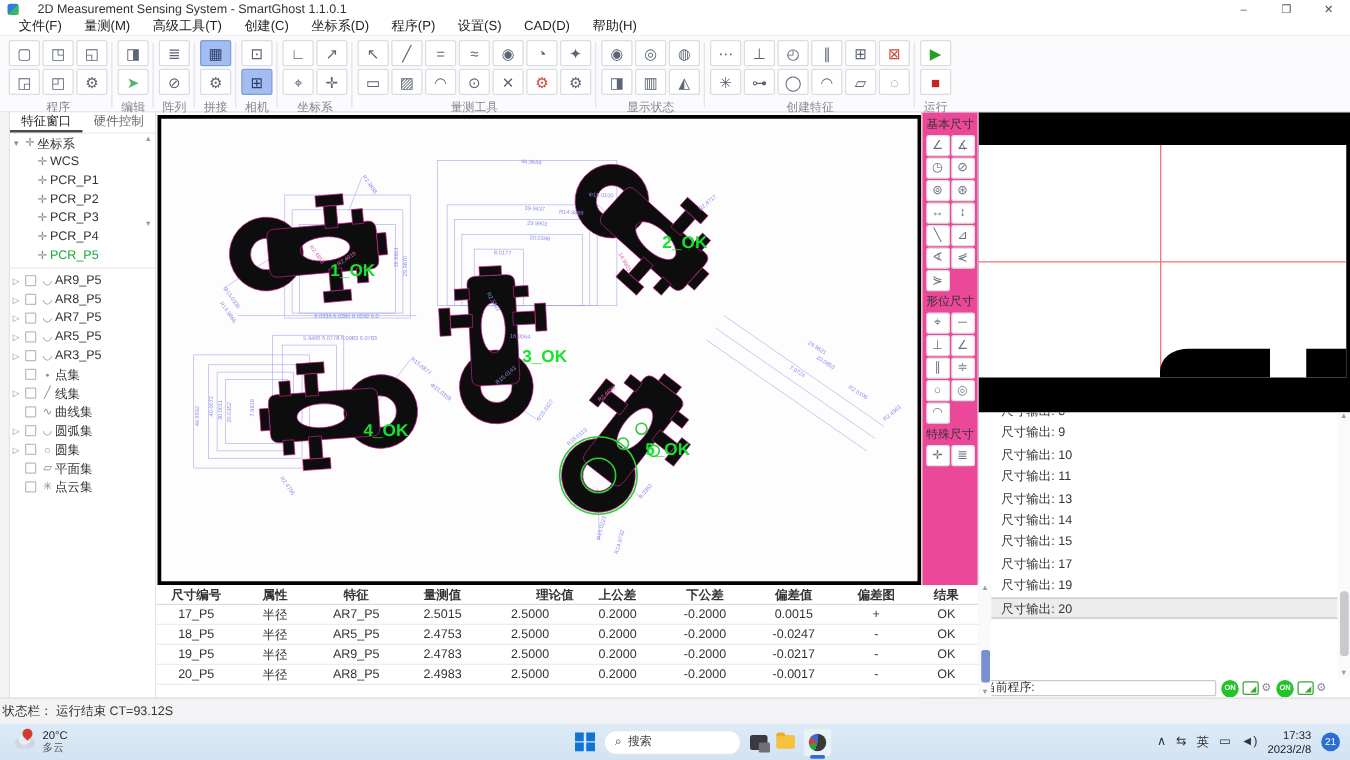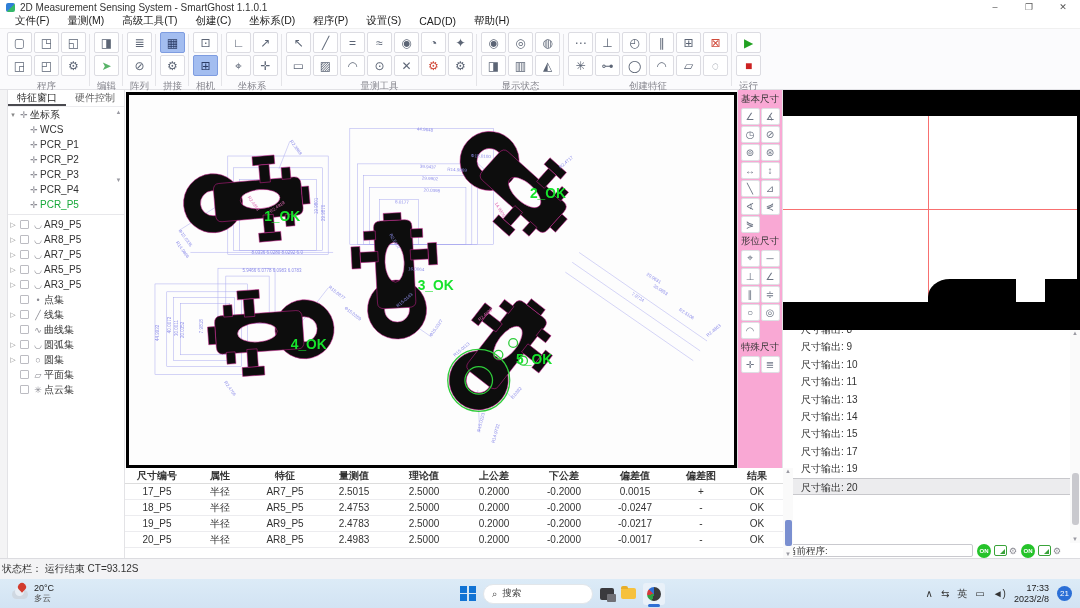--- a/index.html
+++ b/index.html
@@ -4,21 +4,21 @@
 <style>
   * { margin:0; padding:0; box-sizing:border-box; }
   html,body { width:1080px; height:608px; overflow:hidden; background:#fff;
     font-family:"Liberation Sans","DejaVu Sans",sans-serif; }
   #app { position:relative; width:1080px; height:608px; background:#fff; font-size:11px; color:#222; }
 
   
   .titlebar { position:absolute; left:0; top:0; width:1080px; height:14px; background:#fff; display:flex; align-items:center; }
   .appicon { width:9px; height:9px; margin:0 5px 0 6px; border-radius:2px;
     background:linear-gradient(135deg,#2f7fd6 50%,#35b86a 50%); }
-  .title-text { font-size:10px; color:#333; }
+  .title-text { font-size:10px; color:#333;margin-left:10px; }
   .wincontrols { position:absolute; right:0; top:0; height:14px; display:flex; }
   .winbtn { width:34px; height:14px; display:flex; align-items:center; justify-content:center; font-size:9px; color:#555; }
 
   
   .menubar { position:absolute; left:0; top:14px; width:1080px; height:15px; background:#fff; display:flex; align-items:center; padding-left:6px; border-bottom:1px solid #f0f0f0;}
   .menu-item { padding:0 9px; font-size:10.5px; color:#222; }
 
   
   .toolbar { position:absolute; left:0; top:29px; width:1080px; height:61px; background:#fbfbfd; border-bottom:1px solid #e2e2e6; display:flex; align-items:flex-start; padding:2px 0 0 3px; }
   .tb-group { display:flex; flex-direction:column; align-items:center; padding:0 3px; position:relative; }
@@ -45,21 +45,21 @@
   .tree-lbl.selected { color:#17a83a; }
   .tree-divider { height:1px; background:#e8e8eb; margin:2px 0; }
   .tree-scroll { position:absolute; right:1px; top:2px; width:9px; font-size:6px; color:#9a9aa2; text-align:center; }
 
   
   .canvas-wrap { position:absolute; left:126px; top:92px; width:611px; height:376px; background:#000; padding:3px; }
   .canvas-inner { position:relative; width:605px; height:370px; background:#fdfdfd; overflow:hidden; }
   .canvas-inner svg { position:absolute; left:0; top:0; }
 
   
-  .dim-panel { position:absolute; left:737px; top:90px; width:46px; height:468px; background:#f9a8d4; border-left:1px solid #e3e3e6; border-right:1px solid #e3e3e6; padding-top:1px; }
+  .dim-panel { position:absolute; left:737px; top:90px; width:46px; height:468px; background:#ec4899; border-left:1px solid #e3e3e6; border-right:1px solid #e3e3e6; padding-top:1px; }
   .dim-sec-label { font-size:9.5px; color:#333; padding:2px 0 1px 3px; white-space:nowrap; }
   .dim-grid { display:flex; flex-wrap:wrap; padding-left:2px; }
   .dim-btn { width:19px; height:17px; margin:0.5px; border:1px solid #dfdfe4; border-radius:2px; background:#fff;
     display:flex; align-items:center; justify-content:center; font-size:10px; color:#6a7282; }
 
   
   .camera { position:absolute; left:783px; top:90px; width:297px; height:240px; background:#000; }
   .cam-field { position:absolute; left:0; top:26px; width:294px; height:186px; background:#fff; }
   .cam-vline { position:absolute; left:145px; top:0; width:1px; height:186px; background:#f87070; }
   .cam-hline { position:absolute; left:0; top:93px; width:294px; height:1px; background:#f87070; }
@@ -606,21 +606,21 @@
     <div class="mini-gear">⚙</div>
   </div>
 
   <div class="mtable" id="mtable">
     <div class="mt-scroll">▲<div class="mt-thumb"></div><div style="position:absolute;bottom:1px;left:0;right:0;">▼</div></div>
   <div class="mt-row header">
         <div class="mt-cell" style="width: 64px;">尺寸编号</div>
         <div class="mt-cell" style="width: 62px;">属性</div>
         <div class="mt-cell" style="width: 68px;">特征</div>
         <div class="mt-cell" style="width: 70px;">量测值</div>
-        <div class="mt-cell" style="width: 70px;">理论值</div>
+        <div class="mt-cell" style="width: 70px; text-align: right;">理论值</div>
         <div class="mt-cell" style="width: 70px;">上公差</div>
         <div class="mt-cell" style="width: 70px;">下公差</div>
         <div class="mt-cell" style="width: 72px;">偏差值</div>
         <div class="mt-cell" style="width: 60px;">偏差图</div>
         <div class="mt-cell" style="width: 52px;">结果</div>
       </div>
       <div class="mt-row">
         <div class="mt-cell" style="width: 64px;">17_P5</div>
         <div class="mt-cell" style="width: 62px;">半径</div>
         <div class="mt-cell" style="width: 68px;">AR7_P5</div>

